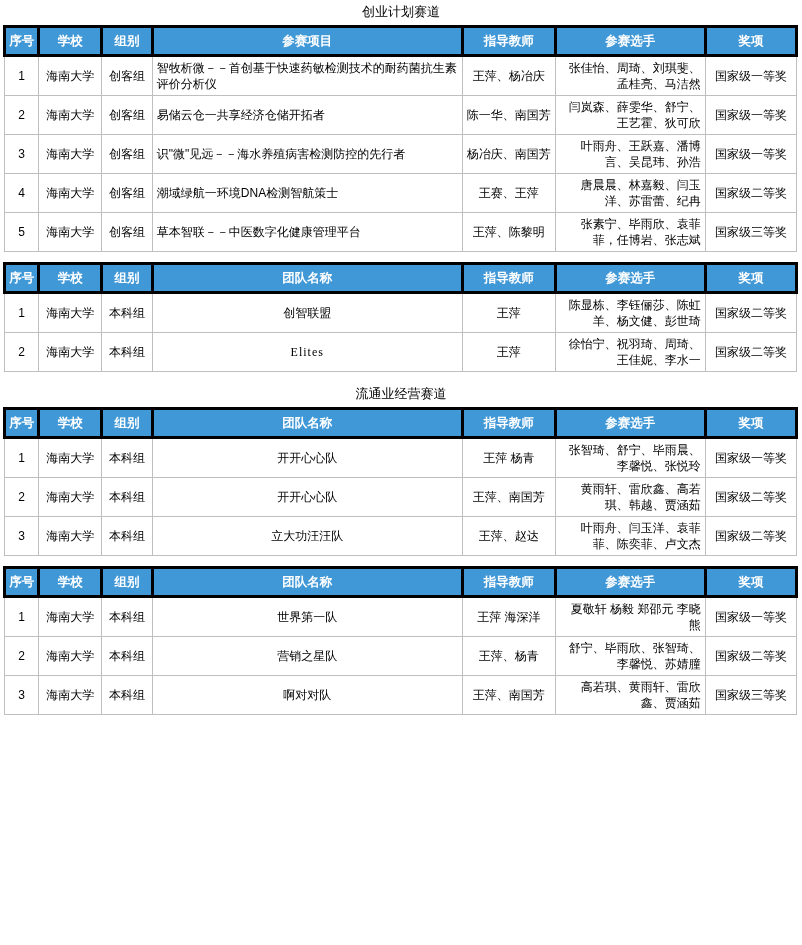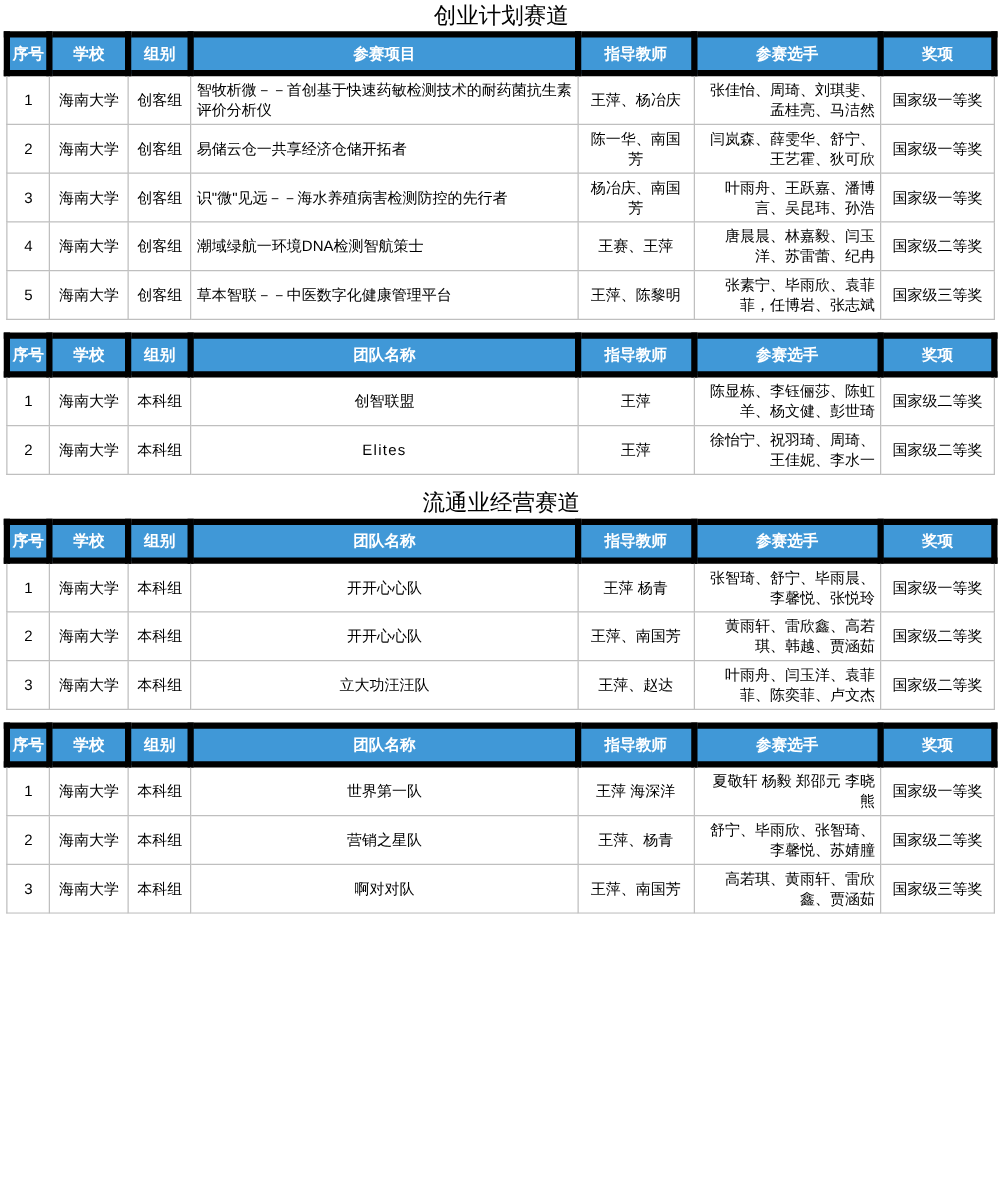--- a/index.html
+++ b/index.html
@@ -17,21 +17,21 @@
   .page {
     width: 802px;
     box-sizing: border-box;
   }
   .section {
     width: 802px;
     box-sizing: border-box;
   }
   .section-title {
     text-align: center;
-    font-size: 18px;
+    font-size: 13px;
     color: #000;
     padding: 4px 0 5px 0;
     line-height: 16px;
     background: #ffffff;
   }
   table.grid {
     border-collapse: collapse;
     table-layout: fixed;
     width: 795px;
     margin: 0 3px;
@@ -45,34 +45,34 @@
     word-wrap: break-word;
     overflow-wrap: break-word;
   }
   table.grid thead th {
     background: #4098d7;
     color: #ffffff;
     font-weight: bold;
     text-align: center;
     font-size: 12.5px;
     height: 20px;
-    border: 5px solid #000000;
+    border: 3px solid #000000;
     padding: 3px 2px;
   }
   td.c-idx { text-align: center; }
   td.c-school { text-align: center; }
   td.c-group { text-align: center; }
   td.c-project { text-align: left; }
   td.c-team { text-align: center; }
   td.c-teacher { text-align: center; }
   td.c-members { text-align: right; }
   td.c-award { text-align: center; }
 
   .mono-team {
-    font-family: Liberation Sans, sans-serif;
+    font-family: Liberation Serif, serif;
     letter-spacing: 1px;
   }
   .spacer {
     height: 10px;
     background: #ffffff;
   }
 </style>
 </head>
 <body>
 

